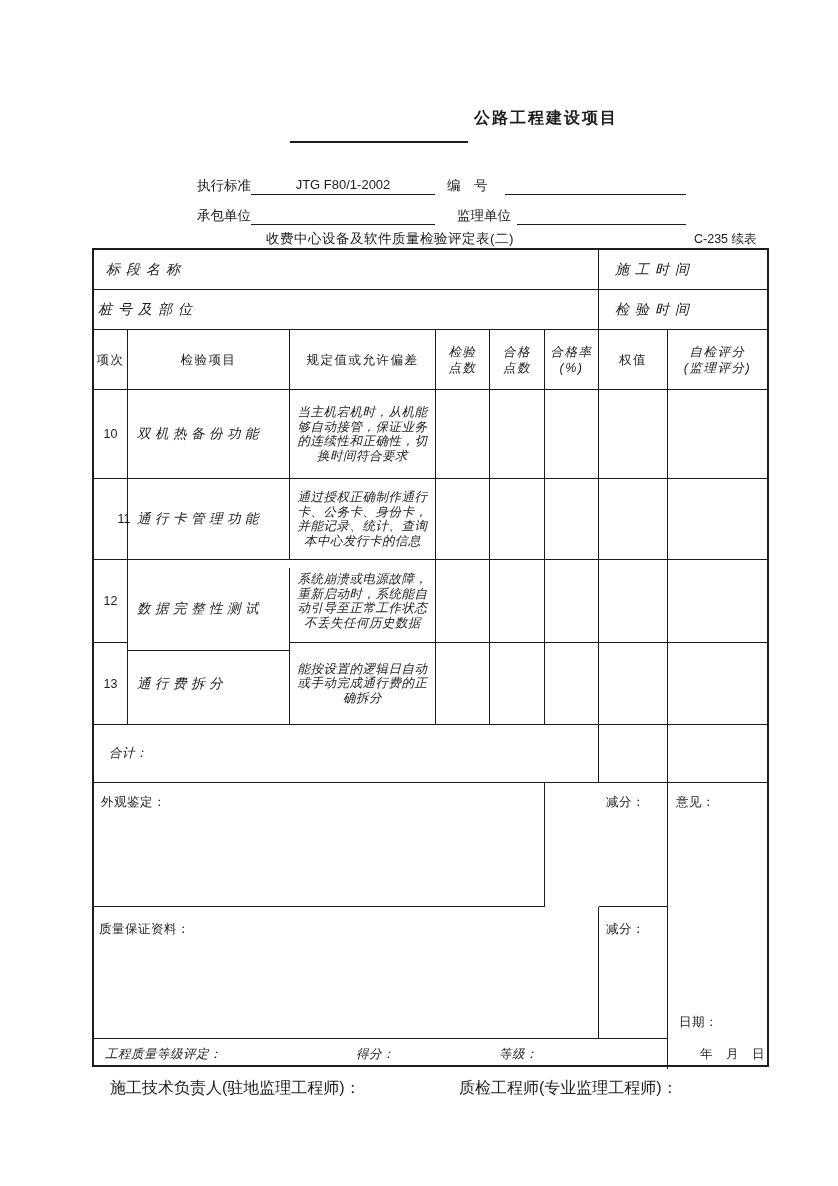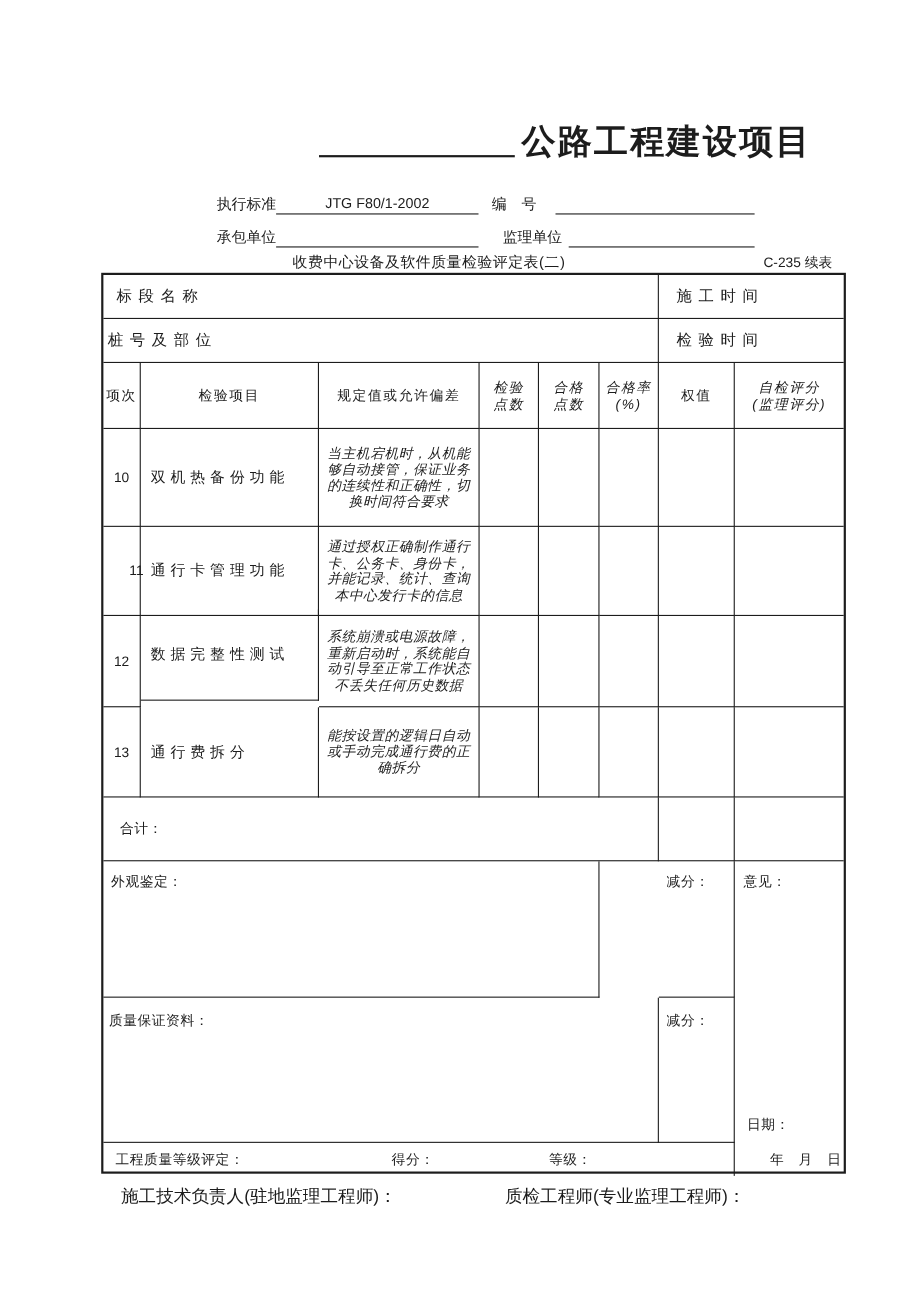--- a/index.html
+++ b/index.html
@@ -4,32 +4,32 @@
 <style>
   * { margin:0; padding:0; box-sizing:border-box; }
   html,body { background:#fff; }
   .page {
     position:relative; width:838px; height:1186px; margin:0 auto;
     background:#ffffff; color:#1c1c1c;
     font-family:"Liberation Sans","DejaVu Sans",sans-serif;
     overflow:hidden;
   }
   .title-underline { position:absolute; left:290px; top:141px; width:178px; height:0; border-bottom:2px solid #1c1c1c; }
-  .page-title { position:absolute; left:474px; top:108px; font-size:31px; font-weight:bold; letter-spacing:2px; white-space:nowrap; }
+  .page-title { position:absolute; left:474px; top:108px; font-size:16px; font-weight:bold; letter-spacing:2px; white-space:nowrap; }
   .flabel { position:absolute; font-size:13.5px; white-space:nowrap; }
   .uline { position:absolute; height:19px; border-bottom:1.5px solid #1c1c1c; text-align:center; }
   .uline span { display:block; font-size:13px; line-height:18px; white-space:nowrap; }
   .subtitle { position:absolute; left:266px; top:230px; font-size:13.5px; letter-spacing:0.5px; white-space:nowrap; }
   .form-code { position:absolute; left:694px; top:231px; font-size:12.5px; white-space:nowrap; }
 
   .tbl { position:absolute; left:92px; top:248px; width:677px; height:819px; border:2px solid #1c1c1c; }
   .c { position:absolute; border-right:1px solid #1c1c1c; border-bottom:1px solid #1c1c1c; }
   .nr { border-right:none; } .nb { border-bottom:none; }
   .cen { display:flex; align-items:center; justify-content:center; text-align:center; }
-  .midl { display:flex; align-items:center; justify-content:flex-start; }
+  .midl { display:flex; align-items:center; justify-content:flex-start;font-style:italic; }
   .pre { white-space:pre-line;font-style:italic; }
   .wide-label { font-size:14px; letter-spacing:6px; white-space:nowrap; }
   .hdr { font-size:12.5px; letter-spacing:1.5px; line-height:16px; }
   .itemno { font-size:12.5px; }
   .itemname { font-size:13.5px; letter-spacing:4.5px; white-space:nowrap; }
   .spec { font-size:12.5px; letter-spacing:0.5px; line-height:14.5px; }
   .slabel { font-size:12.5px; letter-spacing:0.5px; white-space:nowrap; }
   .footer-note { position:absolute; top:1078px; font-size:16px; white-space:nowrap; }
 </style>
 </head>
@@ -111,21 +111,21 @@
 卡、公务卡、身份卡，
 并能记录、统计、查询
 本中心发行卡的信息</div>
     <div class="c cen" style="left:342px; top:229px; width:54px; height:81px;"></div>
     <div class="c cen" style="left:396px; top:229px; width:55px; height:81px;"></div>
     <div class="c cen" style="left:451px; top:229px; width:54px; height:81px;"></div>
     <div class="c cen" style="left:505px; top:229px; width:69px; height:81px;"></div>
     <div class="c nr cen" style="left:574px; top:229px; right:0; height:81px;"></div>
 
     <div class="c cen itemno" style="left:0; top:310px; width:34px; height:83px;">12</div>
-    <div class="c midl" style="left:34px; top:304px; width:162px; height:83px; padding-left:9px;">
+    <div class="c midl" style="left:34px; top:318px; width:162px; height:83px; padding-left:9px;">
       <span class="itemname">数据完整性测试</span>
     </div>
     <div class="c cen spec pre" style="left:196px; top:310px; width:146px; height:83px;">系统崩溃或电源故障，
 重新启动时，系统能自
 动引导至正常工作状态
 不丢失任何历史数据</div>
     <div class="c cen" style="left:342px; top:310px; width:54px; height:83px;"></div>
     <div class="c cen" style="left:396px; top:310px; width:55px; height:83px;"></div>
     <div class="c cen" style="left:451px; top:310px; width:54px; height:83px;"></div>
     <div class="c cen" style="left:505px; top:310px; width:69px; height:83px;"></div>

